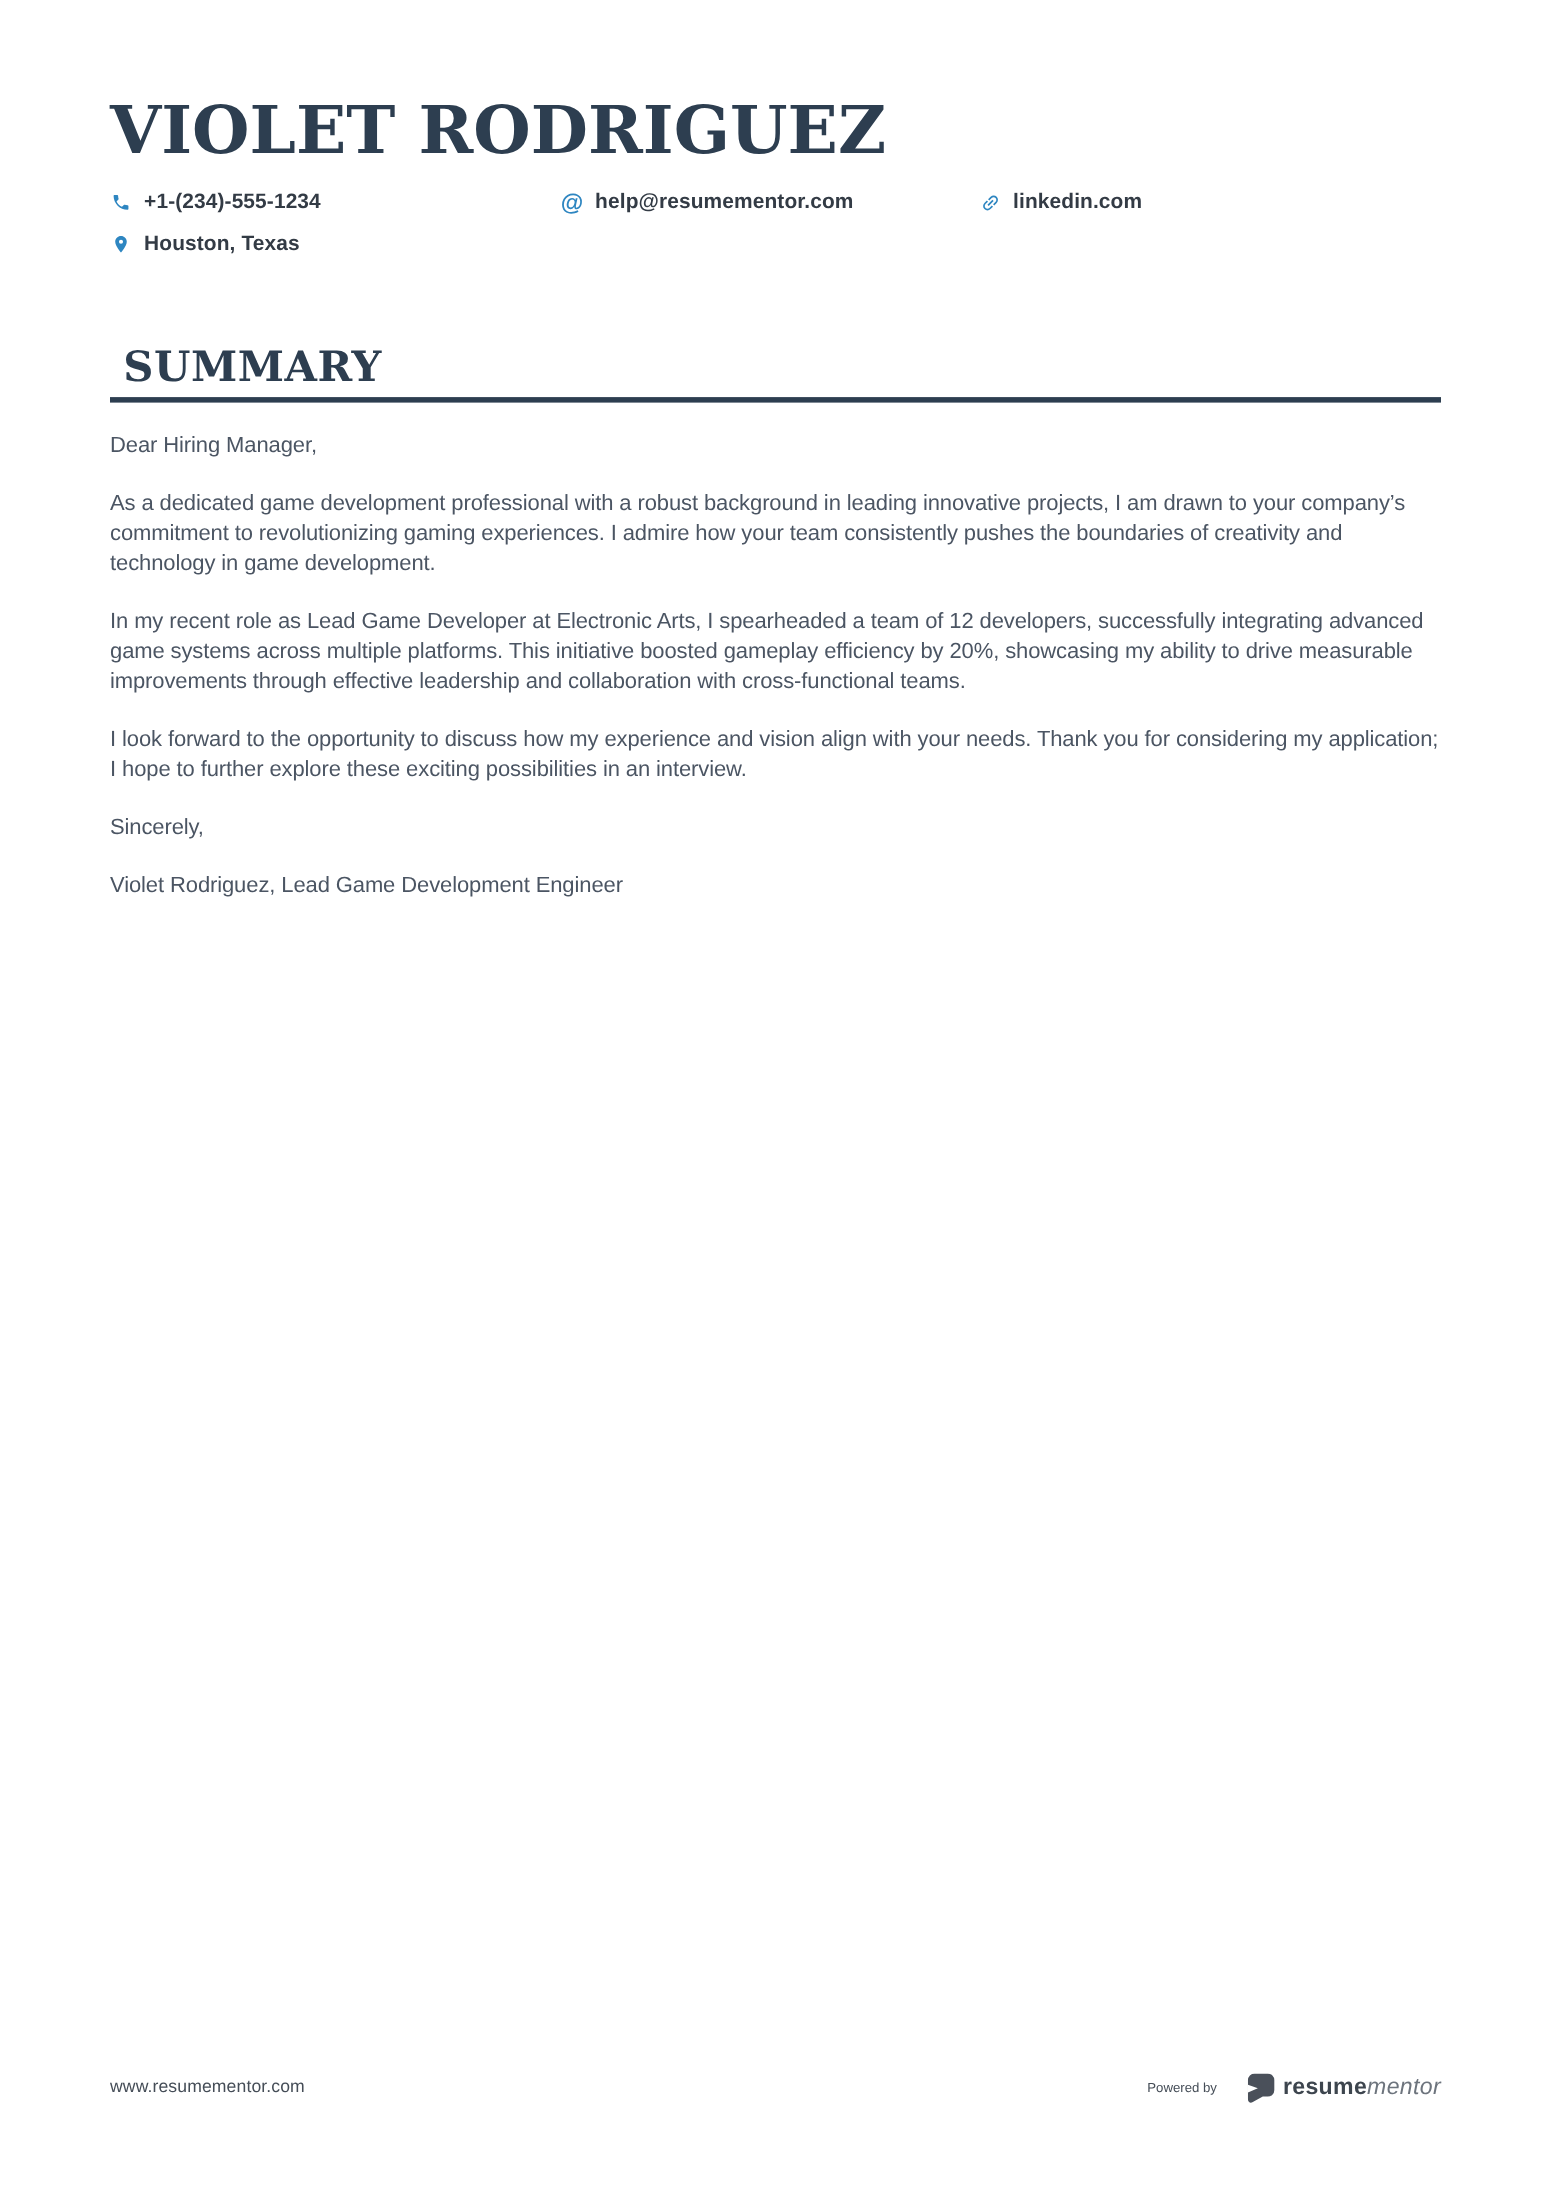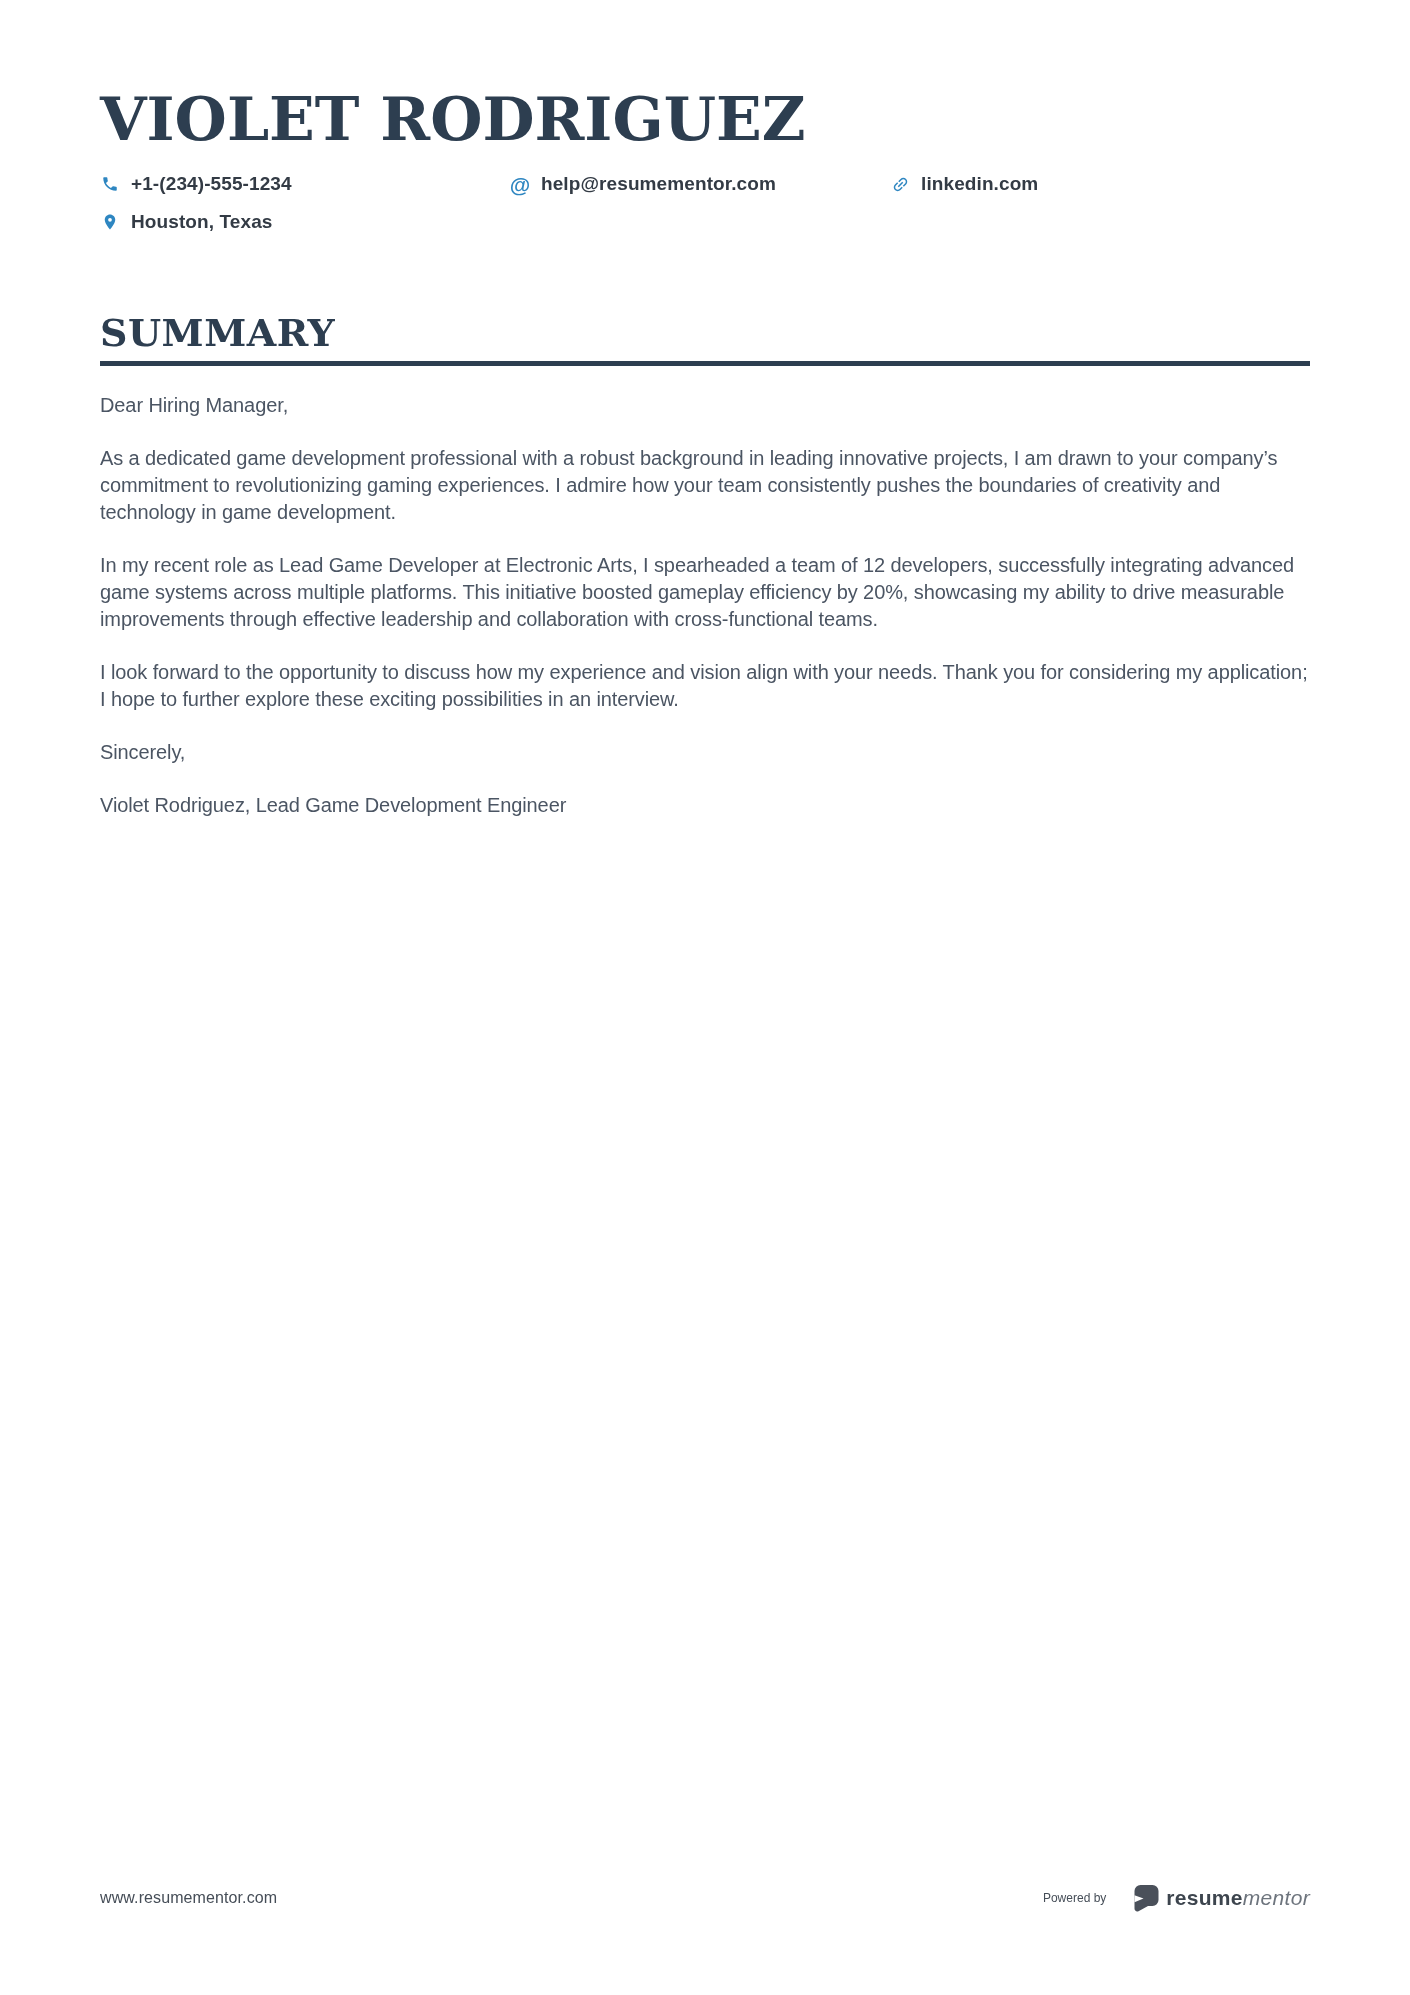--- a/index.html
+++ b/index.html
@@ -70,21 +70,21 @@
     line-height:1;
   }
   
   .section{margin-top:80px;}
   .section-heading{
     font-family:"DejaVu Serif", serif;
     font-weight:700;
     font-size:38px;
     line-height:1.05;
     color:var(--navy);
-    margin:0 0 8px 0;
+    margin:0 0 8px 12px;
     letter-spacing:0.5px;
   }
   .section-rule{
     height:5px;
     background:var(--navy);
     border:none;
     margin:0;
   }
   .body-copy p{
     font-size:20px;

